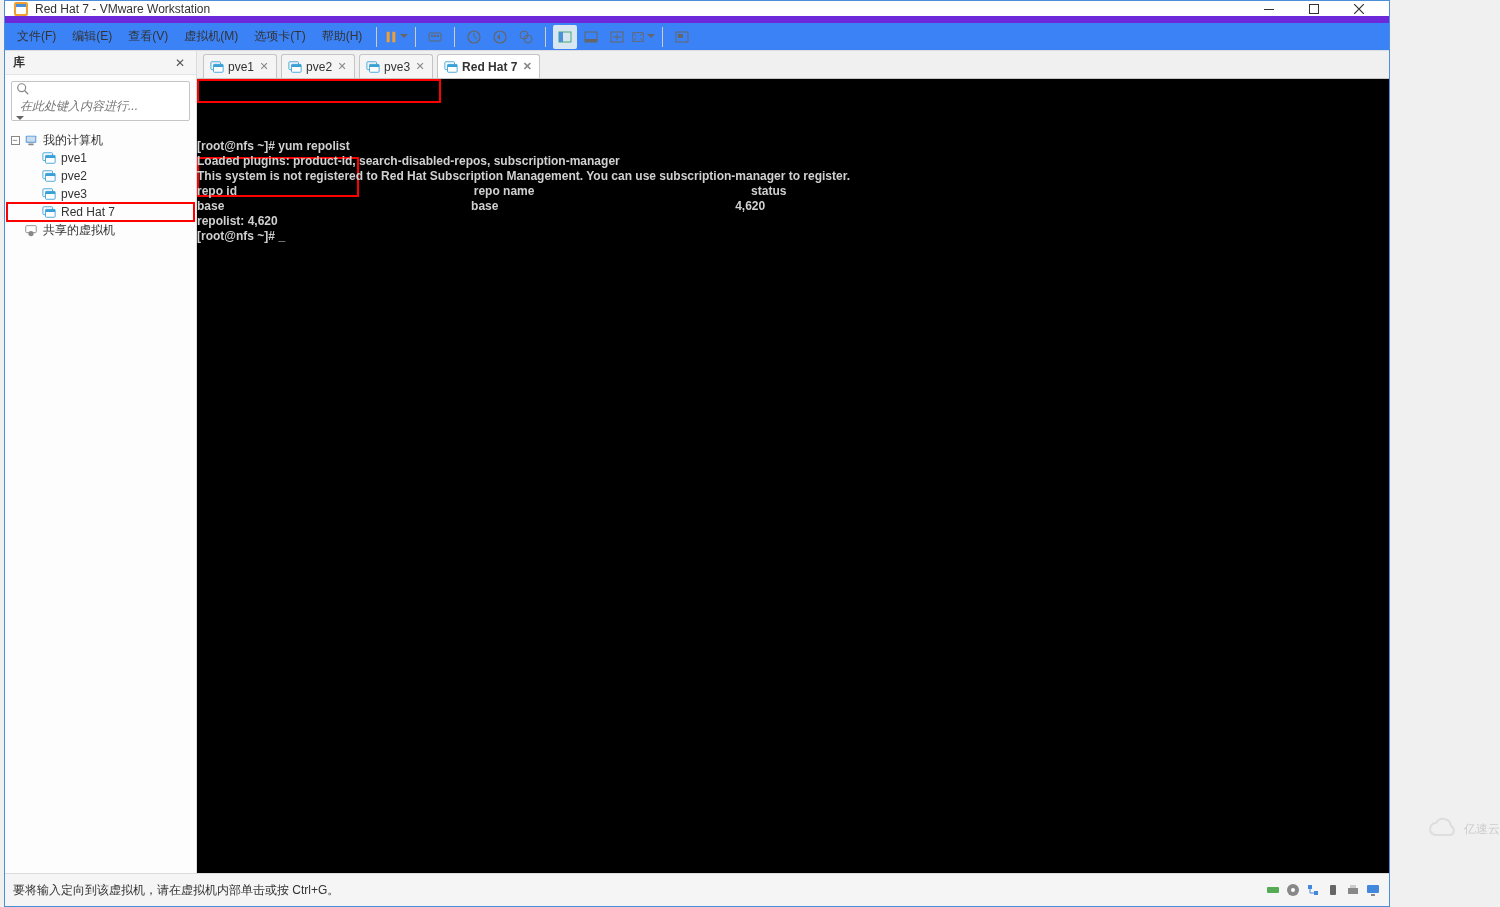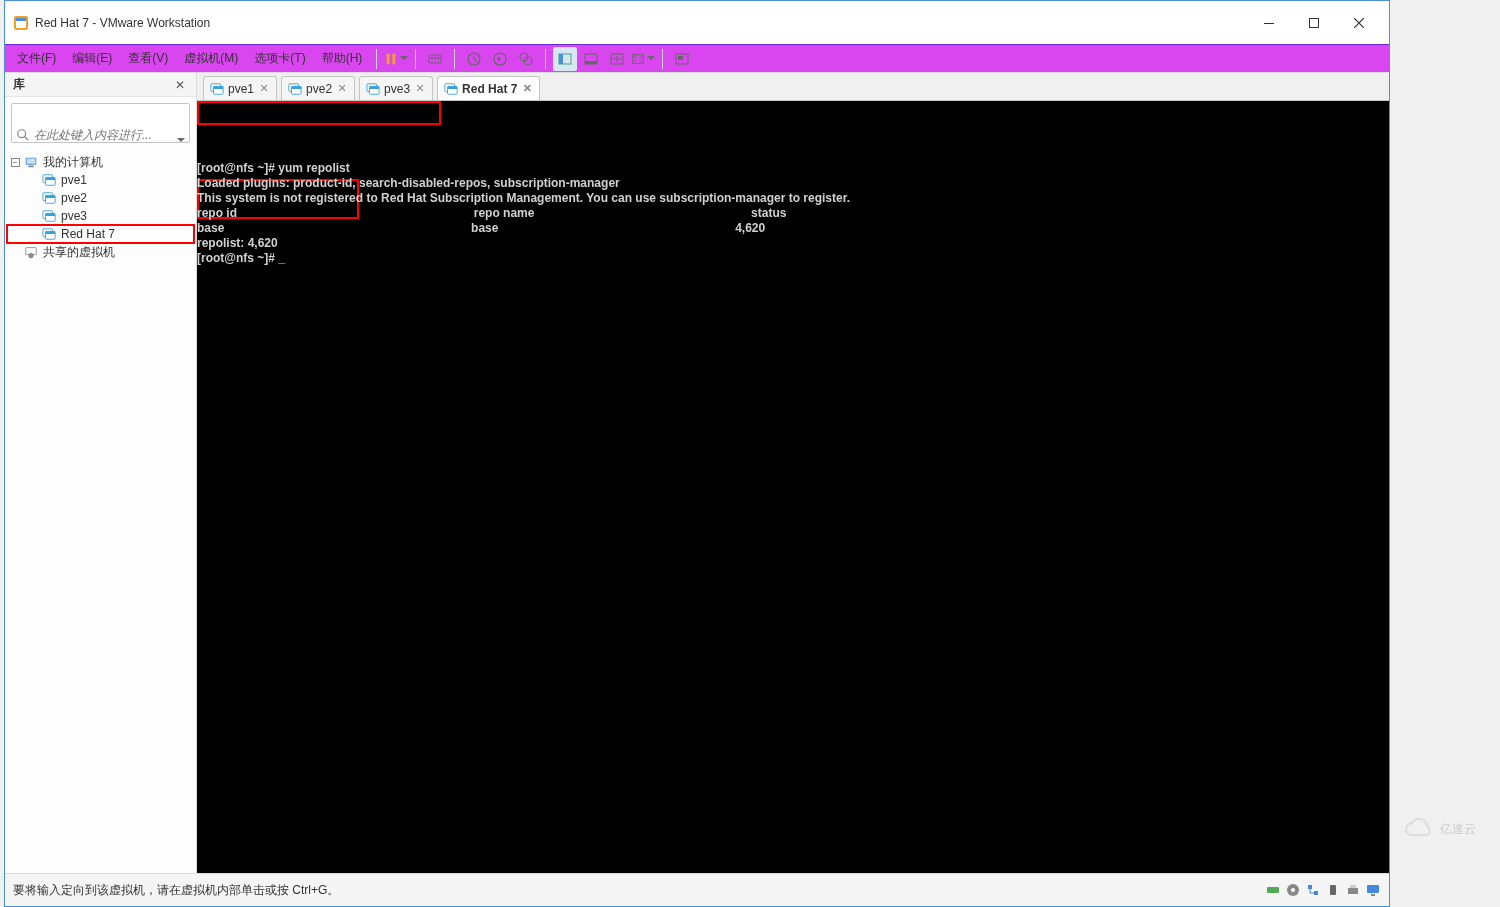--- a/index.html
+++ b/index.html
@@ -1,41 +1,41 @@
 <!DOCTYPE html>
 <html><head>
 <meta charset="utf-8">
 <style>
 * { margin: 0; padding: 0; box-sizing: border-box; font-family: "Microsoft YaHei", "Segoe UI", Tahoma, sans-serif; font-size: 12px; }
 body { background: #f0f0f0; width: 1500px; height: 907px; overflow: hidden; position: relative; }
 
 .window { position: absolute; left: 4px; top: 0; right: 110px; bottom: 0; background: #fff; border: 1px solid #4a90d9; display: flex; flex-direction: column; }
 
-.titlebar { height: 44px; background: #fff; display: flex; align-items: center; padding: 0 8px; border-bottom: 1px solid #6d28d9; }
+.titlebar { height: 22px; background: #fff; display: flex; align-items: center; padding: 0 8px; border-bottom: 7px solid #6d28d9; }
 .titlebar .app-icon { width: 16px; height: 16px; margin-right: 6px; }
 .app-icon svg { width: 16px; height: 16px; }
 .titlebar .title { flex: 1; color: #333; }
 .winbtn { width: 45px; height: 28px; display: flex; align-items: center; justify-content: center; color: #333; }
 
-.menubar { height: 28px; display: flex; align-items: center; padding: 0 4px; background: #d946ef; border-bottom: 1px solid #dcdcdc; }
+.menubar { height: 28px; display: flex; align-items: center; padding: 0 4px; background: #3b82f6; border-bottom: 1px solid #dcdcdc; }
 .menu-item { padding: 4px 8px; color: #333; cursor: default; }
 .tb-sep { width: 1px; height: 20px; background: #ccc; margin: 0 6px; }
 .tb-btn { width: 24px; height: 24px; display: flex; align-items: center; justify-content: center; margin: 0 1px; color: #555; border-radius: 2px; }
 .tb-btn svg { width: 16px; height: 16px; }
 .tb-btn.pause svg { fill: #f0a030; }
 .tb-btn .drop { width: 6px; height: 6px; border-left: 4px solid transparent; border-right: 4px solid transparent; border-top: 4px solid #666; margin-left: 2px; }
 
 .body-row { flex: 1; display: flex; overflow: hidden; }
 
 .sidebar { width: 192px; background: #fdfdfd; border-right: 1px solid #dcdcdc; display: flex; flex-direction: column; }
 .sidebar-header { height: 24px; display: flex; align-items: center; padding: 0 8px; background: #f5f5f5; border-bottom: 1px solid #e5e5e5; }
 .sidebar-header .label { flex: 1; font-weight: bold; color: #333; }
 .sidebar-header .close { width: 16px; height: 16px; display: flex; align-items: center; justify-content: center; color: #555; }
 
-.searchbox { margin: 6px; height: 40px; border: 1px solid #c5c5c5; border-radius: 2px; display: flex; align-items: flex-end; padding: 0 4px; background: #fff; }
+.searchbox { margin: 6px; height: 40px; border: 1px solid #c5c5c5; border-radius: 2px; display: flex; align-items: flex-start; padding: 0 4px; background: #fff; flex-direction: column; }
 .searchbox svg { width: 14px; height: 14px; fill: #888; flex-shrink:0; }
 .searchbox input { border: none; outline: none; flex: 1; margin: 0 4px; font-style: italic; color: #888; min-width: 0; }
 .searchbox .drop { width: 0; height: 0; border-left: 4px solid transparent; border-right: 4px solid transparent; border-top: 4px solid #666; flex-shrink:0; }
 
 .tree { padding: 4px 2px; }
 .tree-row { display: flex; align-items: center; height: 18px; padding: 0 2px; cursor: default; }
 .tree-row .exp { width: 12px; height: 12px; display: flex; align-items: center; justify-content: center; margin-right: 2px; }
 .tree-row .exp-box { width: 9px; height: 9px; border: 1px solid #888; font-size: 9px; line-height: 7px; text-align: center; color: #555; background:#fff; }
 .tree-row .node-icon { width: 16px; height: 16px; margin-right: 4px; display: flex; align-items: center; justify-content: center; }
 .tree-row .node-icon svg { width: 14px; height: 14px; }
@@ -53,21 +53,21 @@
 .tab .tab-close { width: 12px; height: 12px; display: flex; align-items: center; justify-content: center; color: #888; font-size: 11px; }
 
 .terminal { flex: 1; background: #000; color: #d0d0d0; font-family: "Consolas", "Courier New", monospace; font-size: 15px; line-height: 15px; white-space: pre; padding: 0; overflow: hidden; position: relative; letter-spacing: 0; }
 .terminal .hlbox { position: absolute; border: 2px solid red; pointer-events: none; }
 
 .statusbar { height: 22px; background: #f5f5f5; border-top: 1px solid #dcdcdc; display: flex; align-items: center; padding: 16px 8px; color: #333; }
 .statusbar .spacer { flex: 1; }
 .status-icons { display: flex; gap: 4px; align-items: center; }
 .status-icons .sicon { width: 16px; height: 16px; }
 
-.watermark { position: absolute; right: 24px; bottom: 62px; opacity: 0.35; display: flex; align-items: center; gap: 6px; color: #888; font-size: 22px; font-weight: 300; }
+.watermark { position: absolute; right: 0; bottom: 62px; opacity: 0.35; display: flex; align-items: center; gap: 6px; color: #888; font-size: 22px; font-weight: 300; }
 .watermark svg { width: 32px; height: 32px; }
 
 .vm-icon-svg { fill:#39a0d8; }
 </style>
 </head>
 <body>
 
 <div class="window">
 
   <div class="titlebar">

